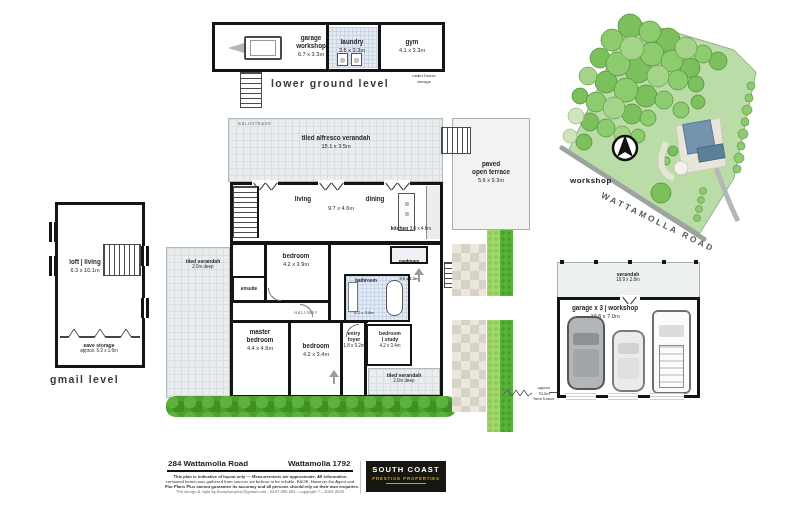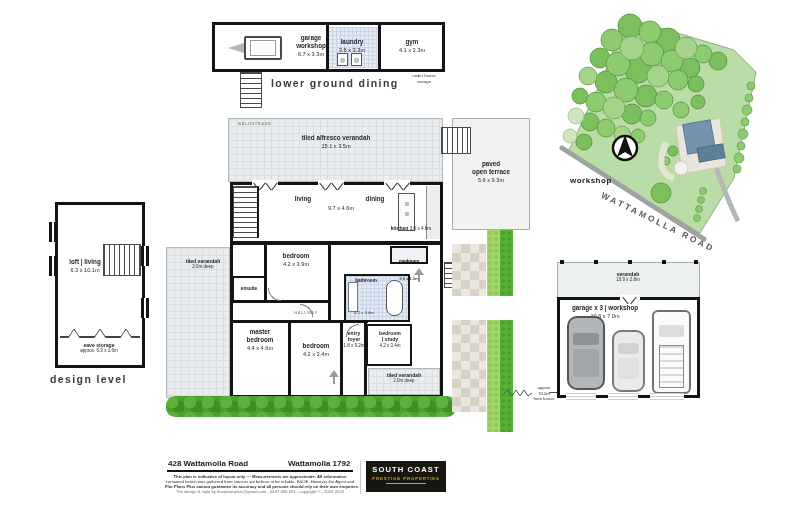--- a/index.html
+++ b/index.html
@@ -70,21 +70,21 @@
   <div class="room" style="left:326px;top:38px;width:52px">
     <div class="rn">laundry</div>
     <div class="rd">3.6 x 3.3m</div>
   </div>
   <div class="room" style="left:388px;top:38px;width:48px">
     <div class="rn">gym</div>
     <div class="rd">4.1 x 3.3m</div>
   </div>
   <div class="tiny" style="left:406px;top:73px;width:36px">under house
 storage</div>
-  <div class="level-title" style="left:271px;top:77px">lower ground dining</div>
+  <div class="level-title" style="left:271px;top:77px">lower ground level</div>
 
   <svg style="position:absolute;left:548px;top:6px" width="242" height="248" viewBox="0 0 242 248">
     <polygon points="79,12 186,44 208,66 186,172 152,227 20,146 50,82" fill="#badda7" stroke="#90ad80" stroke-width="1"></polygon>
     <line x1="14" y1="142" x2="156" y2="233" stroke="#9da4a0" stroke-width="5" stroke-linecap="round"></line>
     <g fill="#7cc05e" stroke="#4f8f3a" stroke-width="0.8">
       <circle cx="82" cy="20" r="12"></circle>
         <circle cx="120" cy="34" r="12"></circle>
         <circle cx="170" cy="55" r="9"></circle>
       <circle cx="52" cy="52" r="10"></circle>
         <circle cx="90" cy="64" r="13"></circle>
@@ -346,23 +346,23 @@
     <path d="M8 10 L14 1 L20 10 M34 10 L40 1 L46 10 M60 10 L66 1 L72 10" fill="#fff" stroke="#444" stroke-width="1"></path>
   </svg>
   <div class="room sm" style="left:66px;top:342px;width:66px">
     <div class="rn">eave storage</div>
     <div class="rd">approx. 6.3 x 1.6m</div>
   </div>
   <div class="winb" style="left:49px;top:222px;width:8px;height:20px"></div>
   <div class="winb" style="left:49px;top:256px;width:8px;height:20px"></div>
   <div class="winb" style="left:141px;top:246px;width:8px;height:20px"></div>
   <div class="winb" style="left:141px;top:298px;width:8px;height:20px"></div>
-  <div class="level-title" style="left:50px;top:373px">design level</div>
-
-  <div class="addr" style="left:168px;top:459px">428 Wattamolla Road</div>
+  <div class="level-title" style="left:50px;top:373px">gmail level</div>
+
+  <div class="addr" style="left:168px;top:459px">284 Wattamolla Road</div>
   <div class="addr" style="left:288px;top:459px">Wattamolla  1792</div>
   <div class="abs" style="left:167px;top:470px;width:186px;height:2px;background:#111"></div>
   <div class="dline" style="left:165px;top:474px;font-weight:700">This plan is indicative of layout only  —  Measurements are approximate. All information</div>
   <div class="dline" style="left:165px;top:479px">contained herein was gathered from sources we believe to be reliable. E&amp;OE. However the Agent and</div>
   <div class="dline" style="left:165px;top:484px;font-weight:700">Flor Plans Plus cannot guarantee its accuracy and all persons should rely on their own enquiries.</div>
   <div class="dline" style="left:165px;top:489px;color:#6a6a6a">The design &amp; style by floorplansplus@gmail.com - 0437 496 061 - copyright © - 2005 2020</div>
   <div class="abs" style="left:360px;top:461px;width:1px;height:33px;background:#c9c9c9"></div>
   <div class="logo" style="left:366px;top:461px;width:80px;height:31px">
     <div class="lt">SOUTH COAST</div>
     <div class="lb">PRESTIGE PROPERTIES</div>

